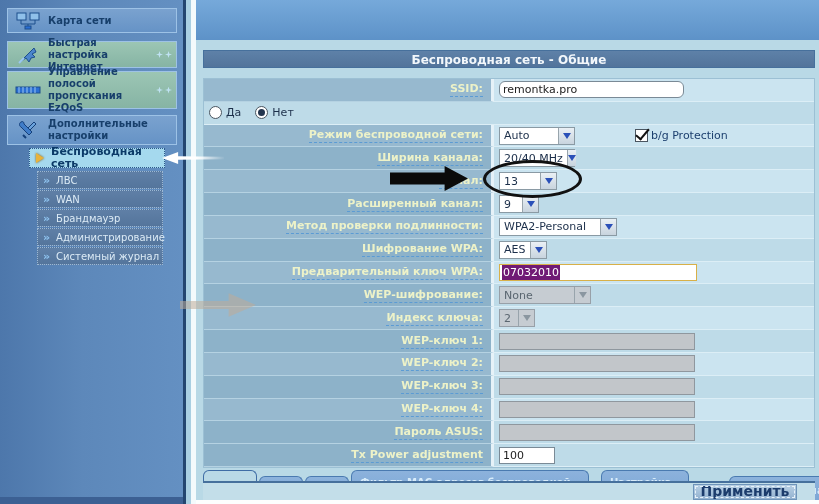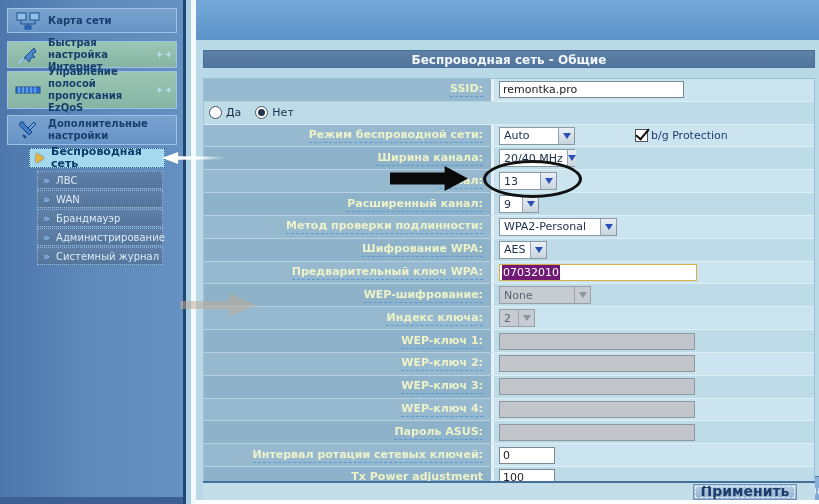--- a/index.html
+++ b/index.html
@@ -57,21 +57,21 @@
     border-right:3px solid #e6f2f8; border-bottom:1px solid #b5d2e2; }
   .vc { flex:1; display:flex; align-items:center; padding-left:5px; border-bottom:1px solid #dceef6; }
   .row.odd  .lc { background:#97b9cf; } .row.odd  .vc { background:#cbe4f0; }
   .row.even .lc { background:#8db2c9; } .row.even .vc { background:#bedbe8; }
   .lbl { color:#edf2c8; font-weight:bold; font-size:11px; border-bottom:1px dashed #5b9bd4;
     padding-bottom:1px; white-space:nowrap; }
 
   .ti { height:17px; border:1px solid #7a8a96; background:#fff; font-family:inherit; font-size:11px;
     padding:0 3px; color:#222; }
   .ti:disabled, .ti.disabled { background:#c2c6ca; border-color:#8f979e; }
-  .w185{width:185px;} .w196{width:196px;} .w56{width:56px;}
+  .w185{width:185px;border-radius:6px;} .w196{width:196px;} .w56{width:56px;}
 
   .fake-input { width:198px; height:17px; border:1px solid #d8b048; background:#fff; display:flex;
     align-items:center; padding:0 2px; overflow:hidden; }
   .sel-text { background:#701a75; color:#fff; font-size:11px; padding:16px 1px; }
 
   .sel { display:inline-flex; height:18px; border:1px solid #8a9aa4; background:#fff; align-items:stretch; cursor:pointer; }
   .sel-t { display:flex; align-items:center; padding:0 4px; font-size:11px; color:#1c2f4a; flex:1; white-space:nowrap; }
   .sel-b { width:16px; background:linear-gradient(#eaf0f5,#c8d4de); border-left:1px solid #98a4ac;
     display:flex; align-items:center; justify-content:center; }
   .chev { width:0; height:0; border-left:4px solid transparent; border-right:4px solid transparent;
@@ -410,28 +410,20 @@
 
       <div class="row even">
         <div class="lc">
             <span class="lbl">Пароль ASUS:</span>
           </div>
         <div class="vc">
             <input class="ti w196" disabled="" value="" style="">
           </div>
       </div>
 
-      <div class="row odd">
-        <div class="lc">
-            <span class="lbl">Интервал ротации сетевых ключей:</span>
-          </div>
-        <div class="vc">
-            <input class="ti w56" value="0" style="">
-          </div>
-      </div>
 
       <div class="row even">
         <div class="lc">
             <span class="lbl">Tx Power adjustment</span>
           </div>
         <div class="vc">
             <input class="ti w56" value="100" style="">
           </div>
       </div>
 

